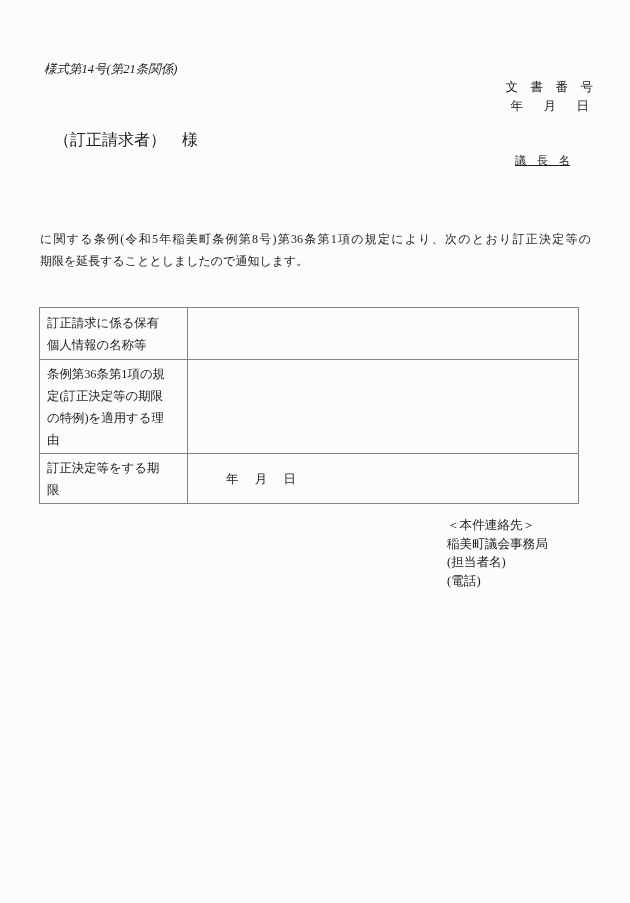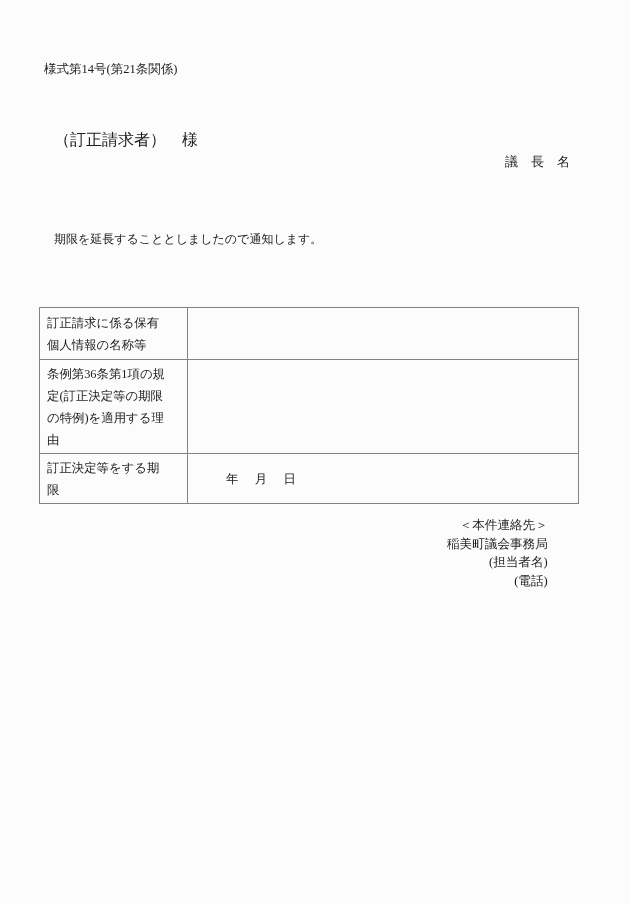--- a/index.html
+++ b/index.html
@@ -5,62 +5,67 @@
   html,body{margin:0;padding:0;}
   body{
     width:630px;height:903px;
     background:#fcfcfc;
     font-family:"Liberation Serif","DejaVu Serif",serif;
     color:#1c1c1c;
     position:relative;
     -webkit-font-smoothing:antialiased;
   }
   .page{position:absolute;inset:0;}
-  .form-number{position:absolute;left:44px;top:61px;font-size:12.5px;}
+  .form-number{position:absolute;left:44px;top:61px;font-size:12.5px;font-style:italic;}
   .header-right{position:absolute;right:37px;top:78px;text-align:right;font-size:12.5px;line-height:19px;}
   .header-right .date-line{letter-spacing:4px;}
   .addressee{position:absolute;left:54px;top:130px;font-size:16px;}
-  .issuer{position:absolute;right:60px;top:153px;font-size:13px;}
+  .issuer{position:absolute;right:60px;top:153px;font-size:11px;text-decoration:underline;}
   .doc-title{position:absolute;left:0;right:0;top:191px;margin:0;text-align:center;font-size:13px;font-weight:normal;letter-spacing:0.5px;}
   .body-text{position:absolute;left:40px;top:228px;width:551px;font-size:12px;line-height:22px;}
   .body-line{text-align:justify;text-align-last:justify;}
   .body-line.first{text-indent:52px;}
-  .body-line.last{text-align:left;text-align-last:left;margin-left:14px;}
+  .body-line.last{text-align:left;text-align-last:left;}
   .form-table{
     position:absolute;left:39px;top:307px;width:540px;
     border-collapse:collapse;table-layout:fixed;
     font-size:12.4px;
   }
   .form-table th,.form-table td{
     border:1px solid #828282;
     font-weight:normal;text-align:left;vertical-align:middle;
     line-height:22px;
   }
   .form-table th{width:138px;padding:2px 2px 2px 7px;}
   .form-table td{padding:2px 4px;}
   .row-h1{height:52px;}
   .row-h2{height:94px;}
   .row-h3{height:50px;}
   .deadline-value{padding-left:38px !important;letter-spacing:2px;}
-  .contact{position:absolute;left:447px;top:516px;font-size:12.6px;line-height:18.5px;text-align:right;}
+  .contact{position:absolute;left:447px;top:516px;font-size:12.6px;line-height:18.5px;}
 </style>
 </head>
 <body>
 
 <div class="page">
 
   <div class="form-number">様式第14号(第21条関係)</div>
 
+  <div class="header-right">
+    <div>文　書　番　号</div>
+    <div class="date-line">年　月　日</div>
+  </div>
 
   <div class="addressee">（訂正請求者）　様</div>
 
   <div class="issuer">議　長　名</div>
 
 
   <div class="body-text">
+    <div class="body-line">に関する条例(令和5年稲美町条例第8号)第36条第1項の規定により、次のとおり訂正決定等の</div>
     <div class="body-line last">期限を延長することとしましたので通知します。</div>
   </div>
 
   <table class="form-table">
     <tbody>
         <tr class="row-h1">
       <th>
         <div>訂正請求に係る保有</div>
         <div>個人情報の名称等</div>
       </th>

